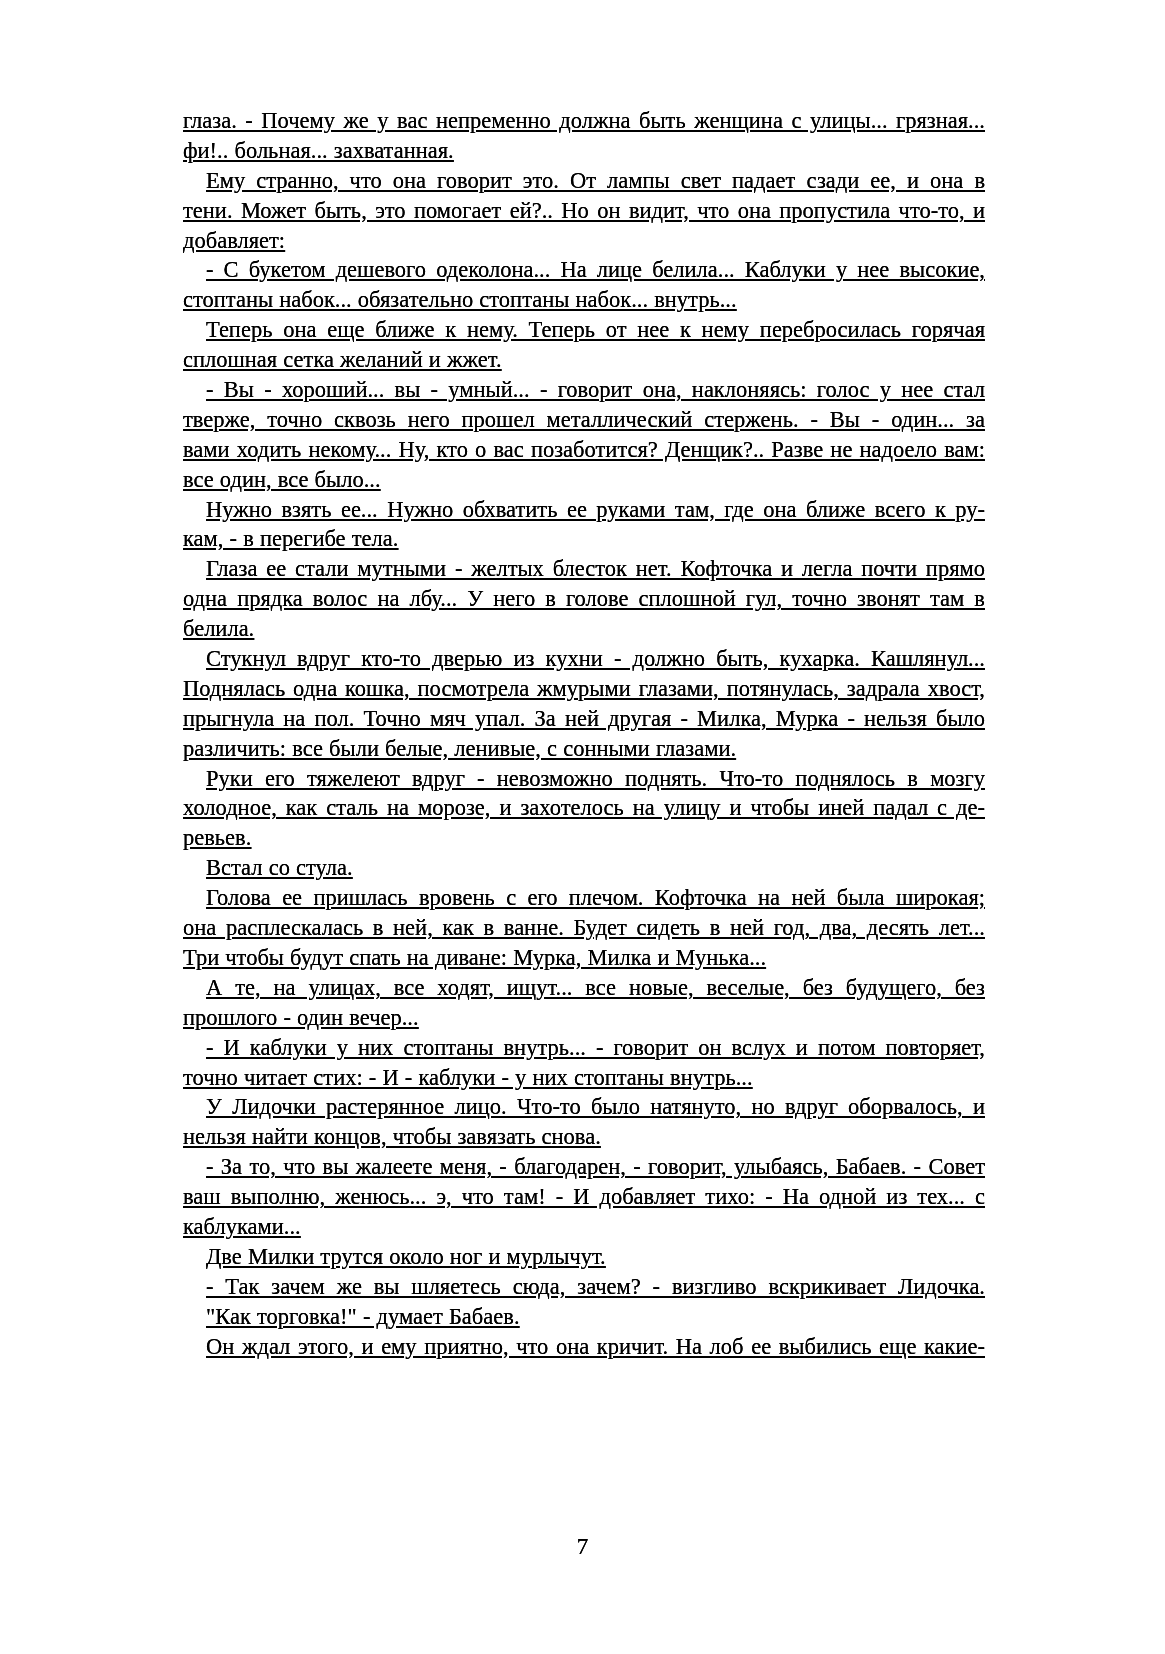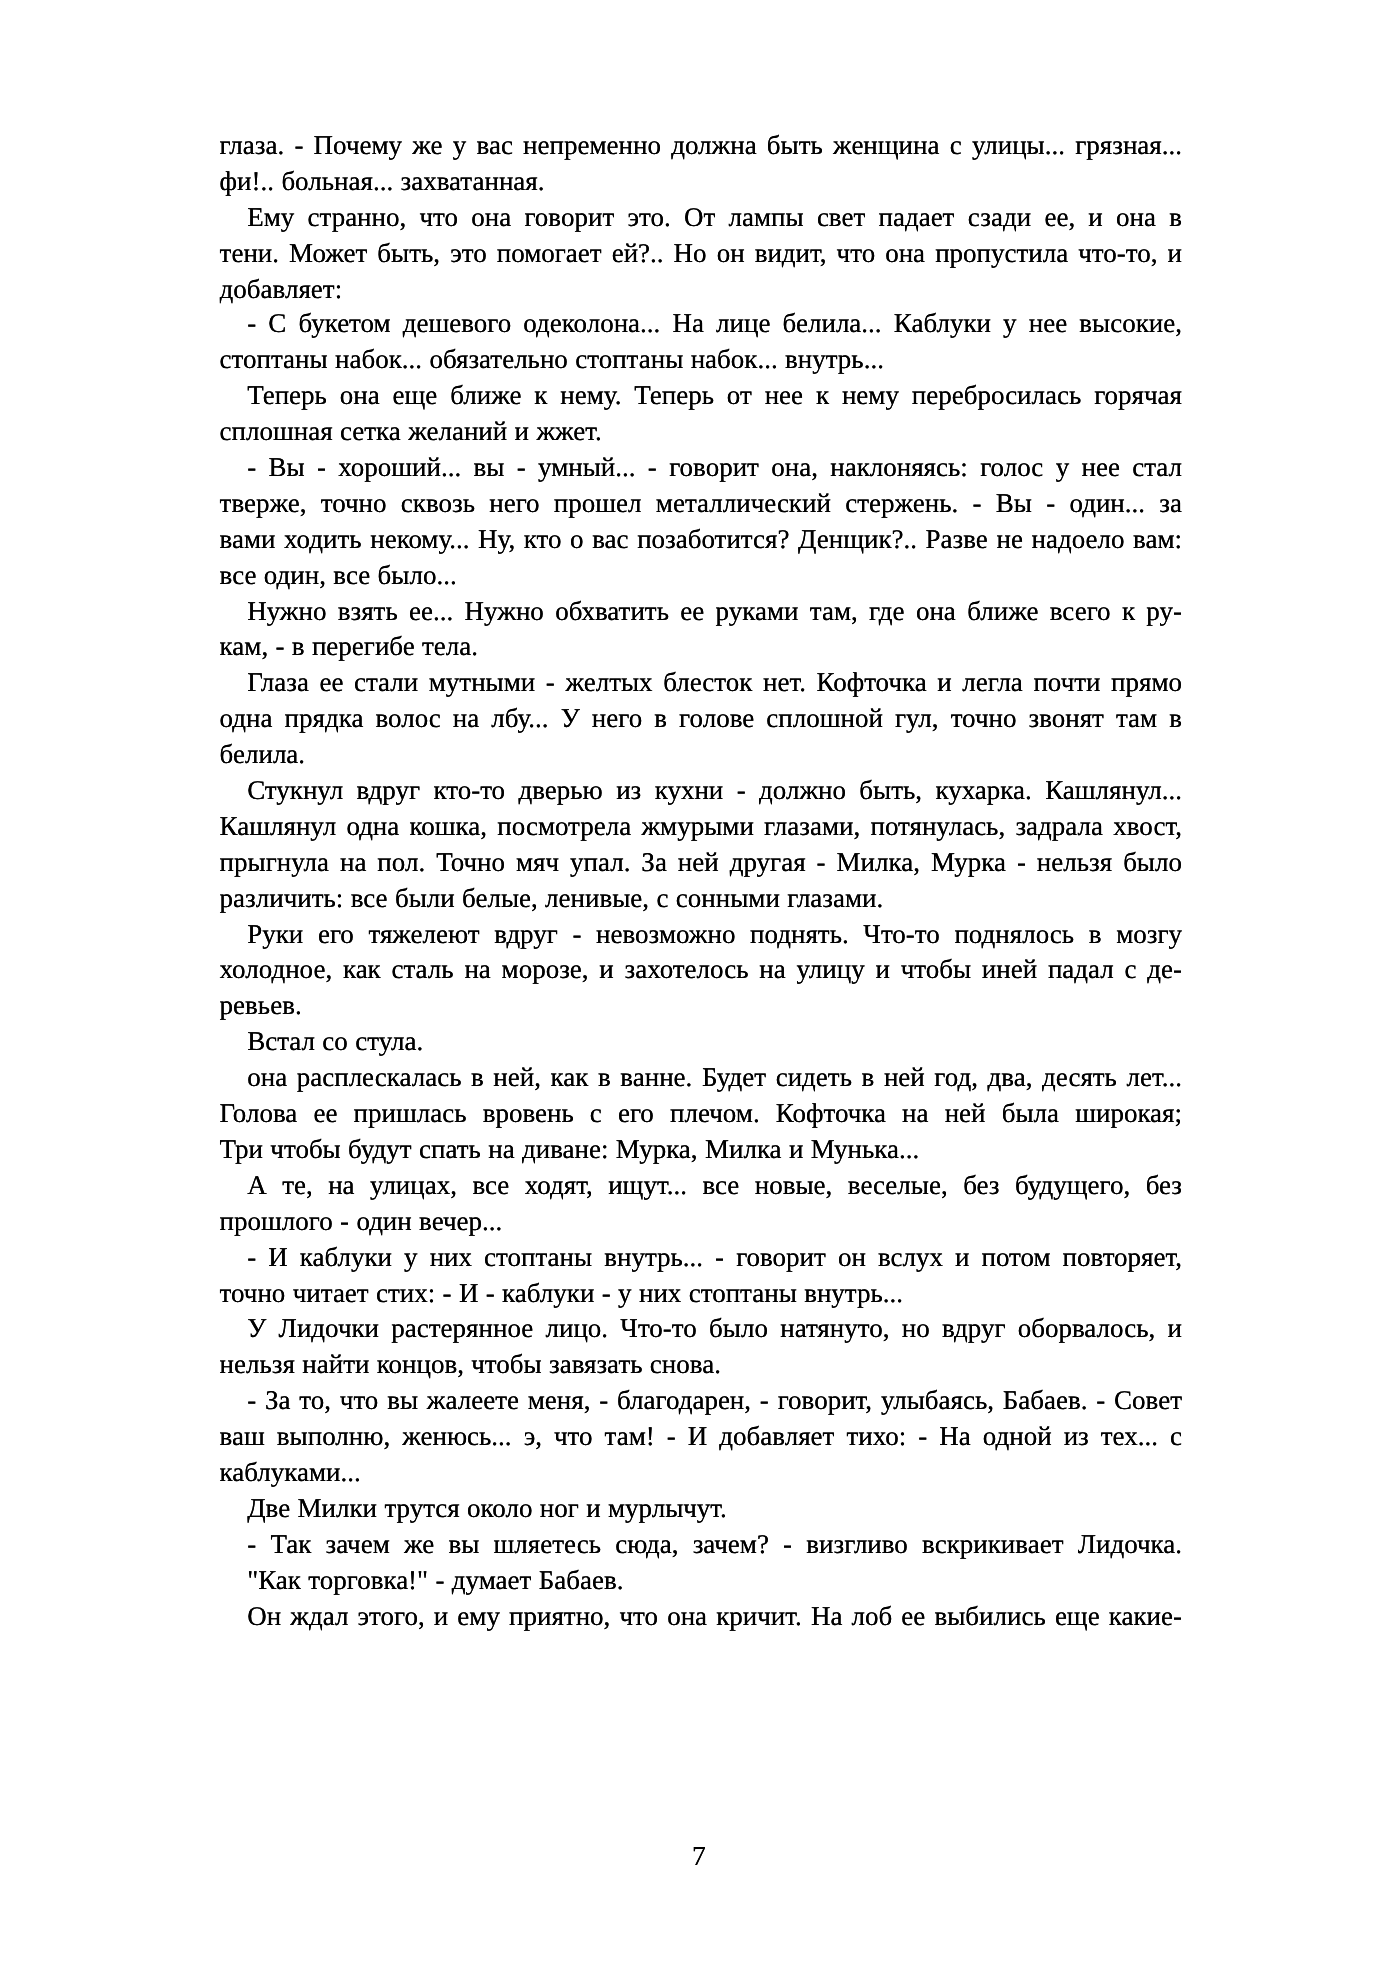--- a/index.html
+++ b/index.html
@@ -21,20 +21,21 @@
     left: 183px;
     top: 106px;
     width: 802px;
     font-size: 22.5px;
     line-height: 29.9px;
     text-shadow: 0 0 0.4px #000;
   }
   .paragraph {
     margin: 0;
     padding: 0;
+    text-decoration: underline;
   }
   .paragraph.indent .line:first-child {
     text-indent: 23px;
   }
   .line {
     height: 29.9px;
     overflow: hidden;
     text-align: justify;
     text-align-last: justify;
     word-spacing: 0.5px;
@@ -84,35 +85,35 @@
         <div class="line">Нужно взять ее... Нужно обхватить ее руками там, где она ближе всего к ру-</div>
         <div class="line para-end">кам, - в перегибе тела.</div>
       </div>
       <div class="paragraph indent">
         <div class="line">Глаза ее стали мутными - желтых блесток нет. Кофточка и легла почти прямо</div>
         <div class="line">одна прядка волос на лбу... У него в голове сплошной гул, точно звонят там в</div>
         <div class="line para-end">белила.</div>
       </div>
       <div class="paragraph indent">
         <div class="line">Стукнул вдруг кто-то дверью из кухни - должно быть, кухарка. Кашлянул...</div>
-        <div class="line">Кашлянул одна кошка, посмотрела жмурыми глазами, потянулась, задрала хвост,</div>
+        <div class="line">Поднялась одна кошка, посмотрела жмурыми глазами, потянулась, задрала хвост,</div>
         <div class="line">прыгнула на пол. Точно мяч упал. За ней другая - Милка, Мурка - нельзя было</div>
         <div class="line para-end">различить: все были белые, ленивые, с сонными глазами.</div>
       </div>
       <div class="paragraph indent">
         <div class="line">Руки его тяжелеют вдруг - невозможно поднять. Что-то поднялось в мозгу</div>
         <div class="line">холодное, как сталь на морозе, и захотелось на улицу и чтобы иней падал с де-</div>
         <div class="line para-end">ревьев.</div>
       </div>
       <div class="paragraph indent">
         <div class="line para-end">Встал со стула.</div>
       </div>
       <div class="paragraph indent">
+        <div class="line">Голова ее пришлась вровень с его плечом. Кофточка на ней была широкая;</div>
         <div class="line">она расплескалась в ней, как в ванне. Будет сидеть в ней год, два, десять лет...</div>
-        <div class="line">Голова ее пришлась вровень с его плечом. Кофточка на ней была широкая;</div>
         <div class="line para-end">Три чтобы будут спать на диване: Мурка, Милка и Мунька...</div>
       </div>
       <div class="paragraph indent">
         <div class="line">А те, на улицах, все ходят, ищут... все новые, веселые, без будущего, без</div>
         <div class="line para-end">прошлого - один вечер...</div>
       </div>
       <div class="paragraph indent">
         <div class="line">- И каблуки у них стоптаны внутрь... - говорит он вслух и потом повторяет,</div>
         <div class="line para-end">точно читает стих: - И - каблуки - у них стоптаны внутрь...</div>
       </div>

